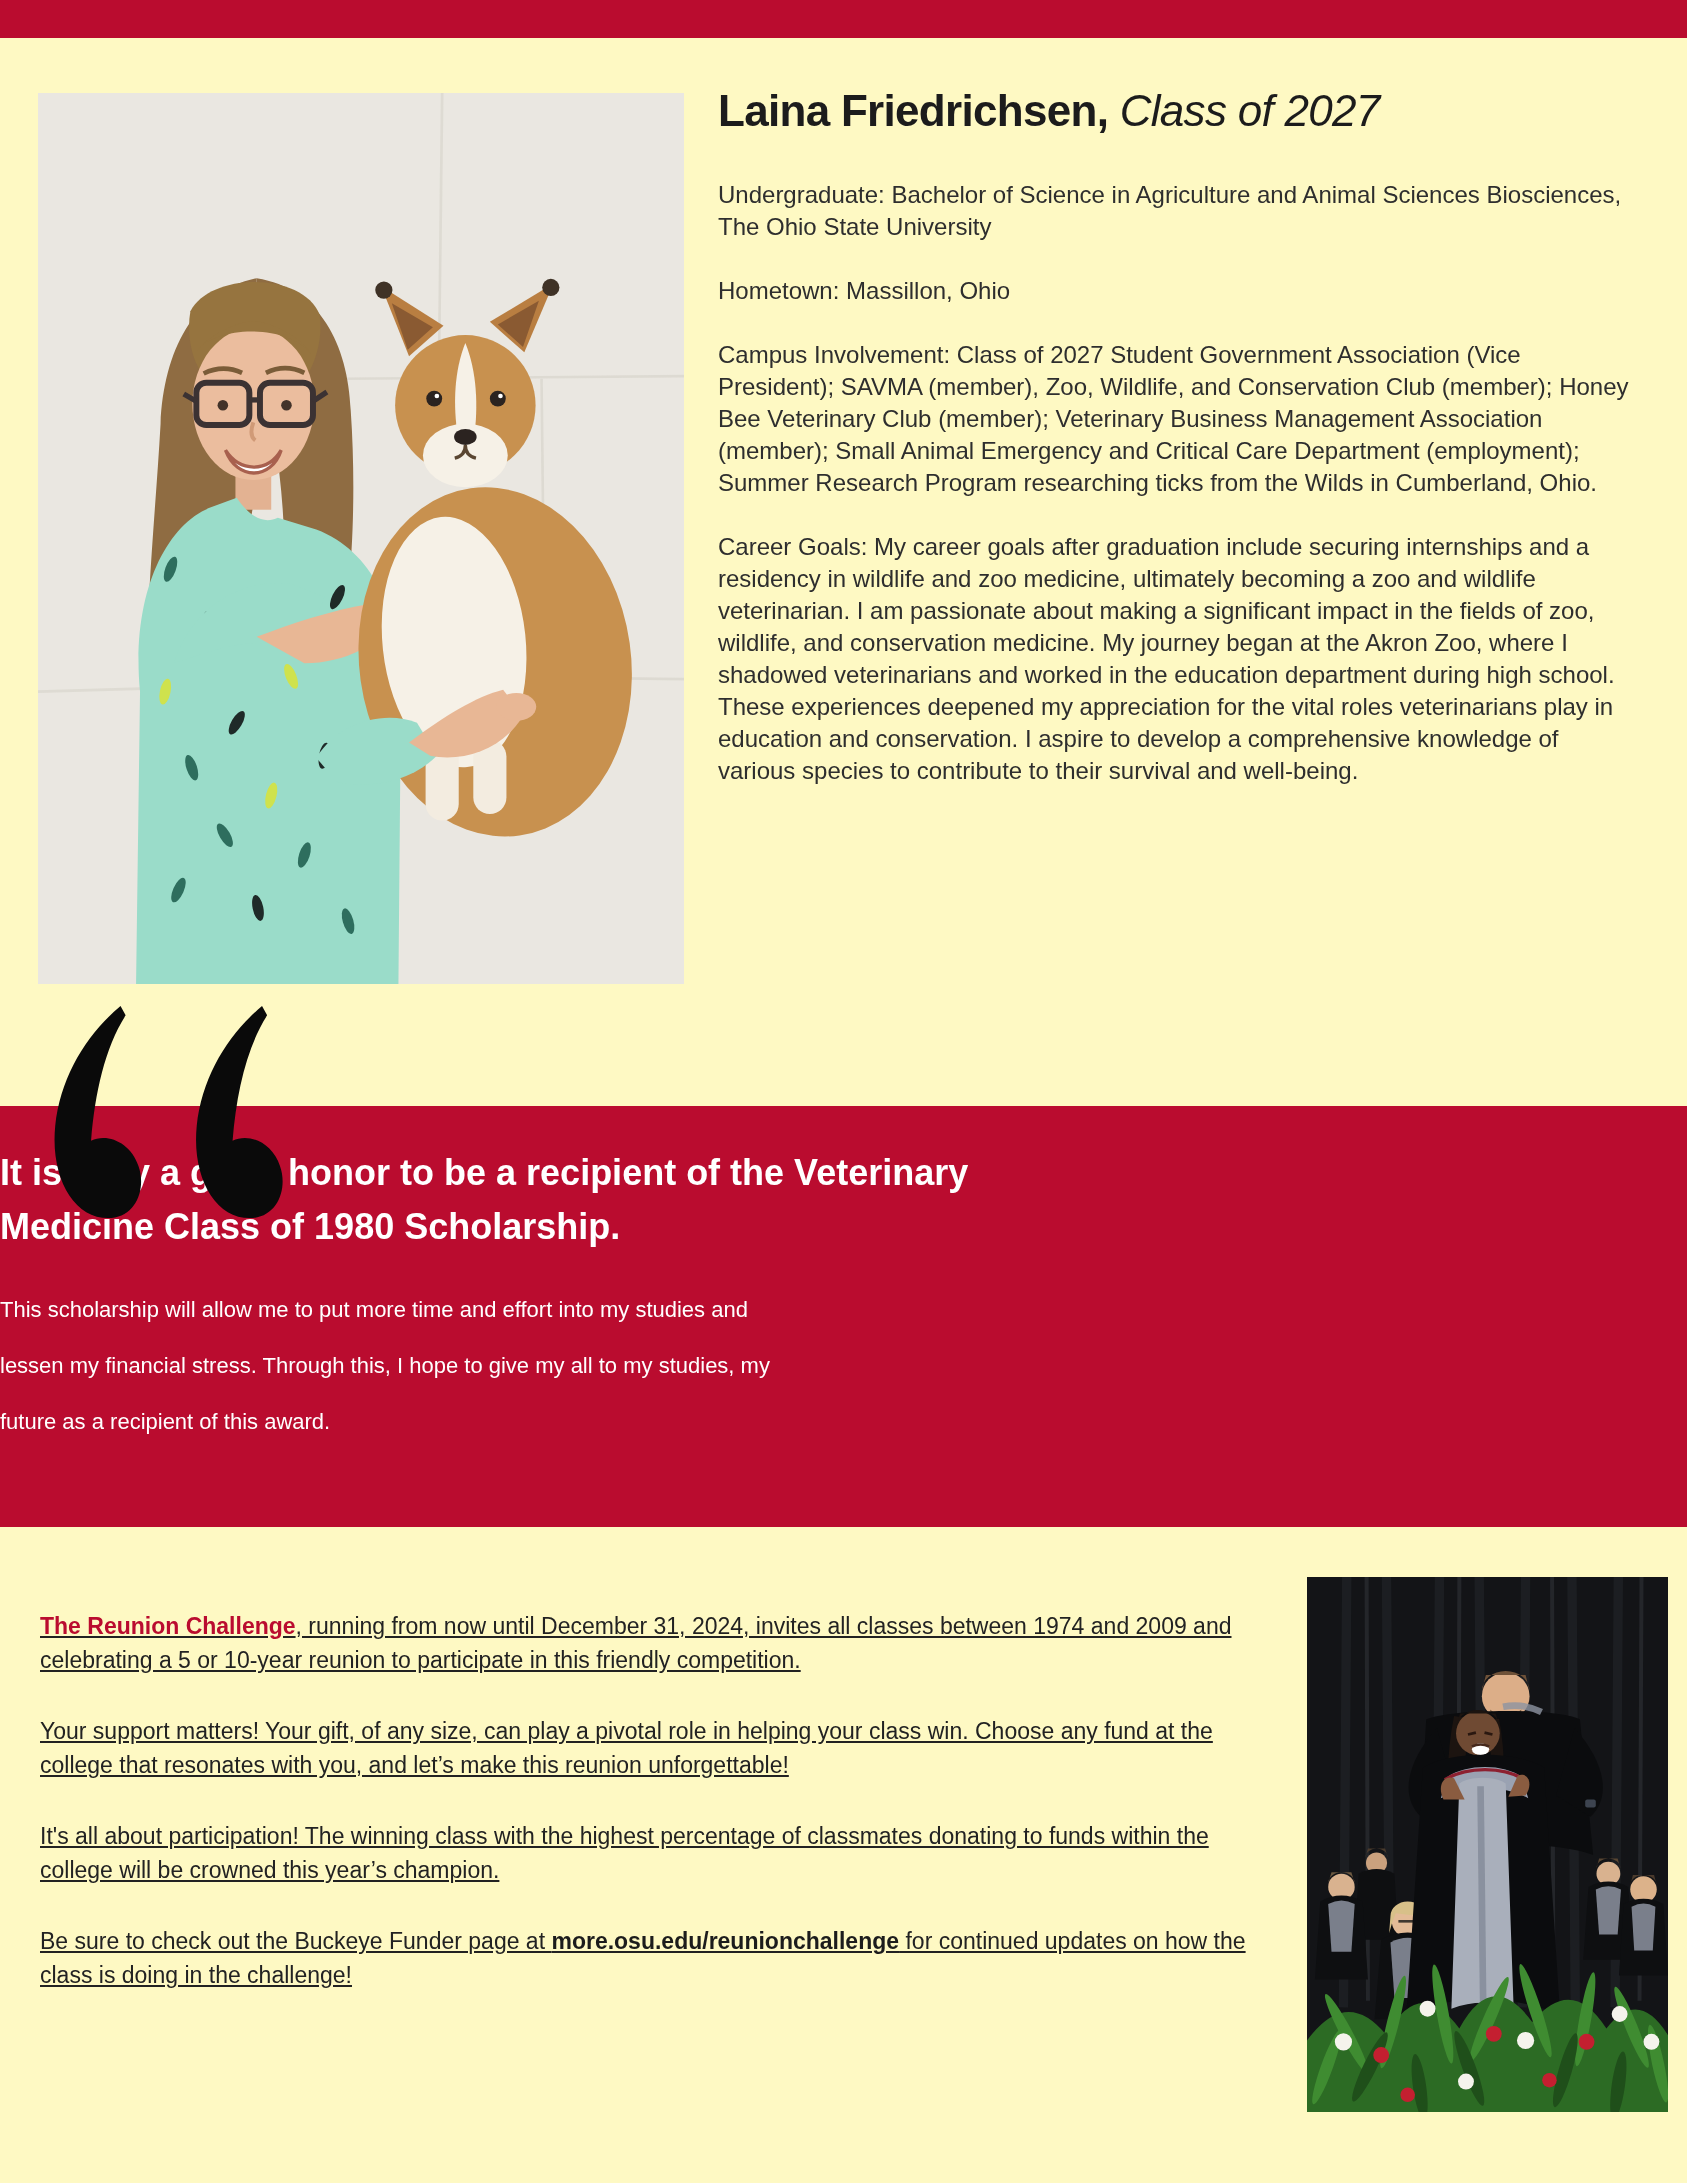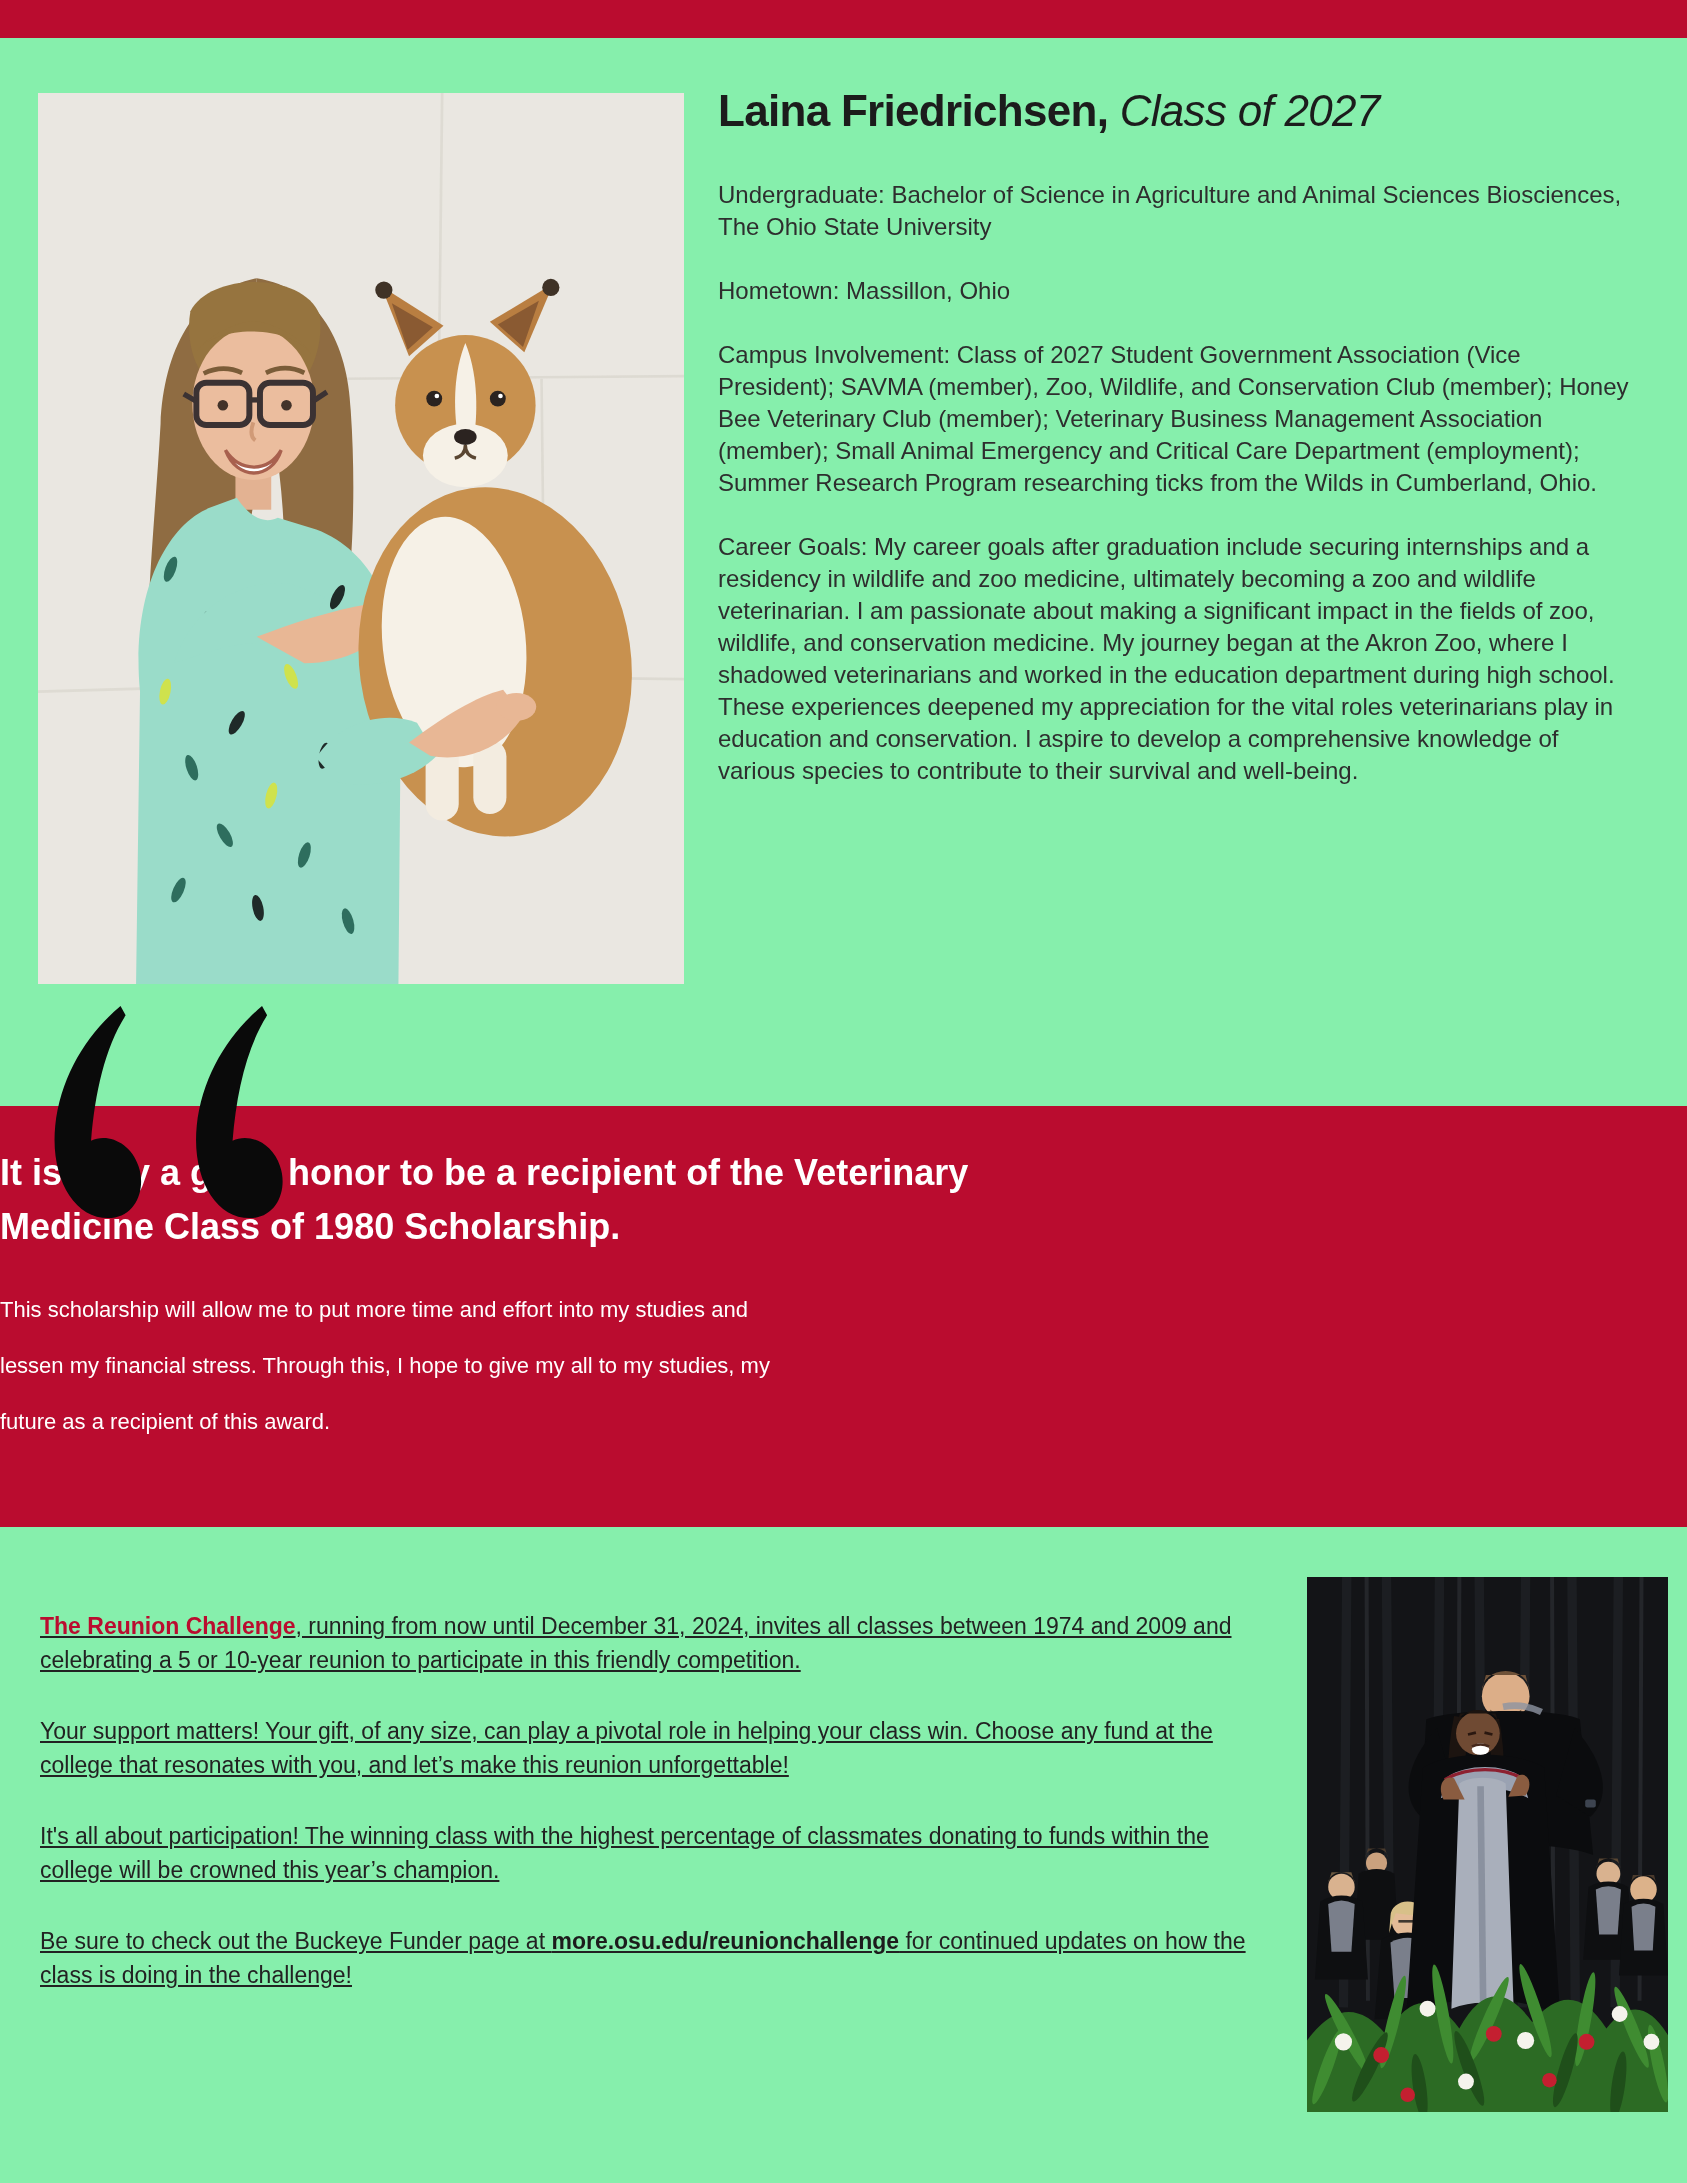--- a/index.html
+++ b/index.html
@@ -1,20 +1,20 @@
 <!DOCTYPE html>
 <html style="font-size:10.6px"><head>
 <meta charset="utf-8">
 <style>
   html, body { margin: 0; padding: 0; background: #ffffff; }
   .page {
     position: relative;
     width: 1687px;
     height: 2183px;
-    background: #86efac;
+    background: #fef9c3;
     font-family: "Liberation Sans", sans-serif;
     color: #222;
     overflow: hidden;
   }
   .top-bar {
     position: absolute; left: 0; top: 0;
     width: 1687px; height: 38px;
     background: #ba0c2f;
   }
   .student-photo {

